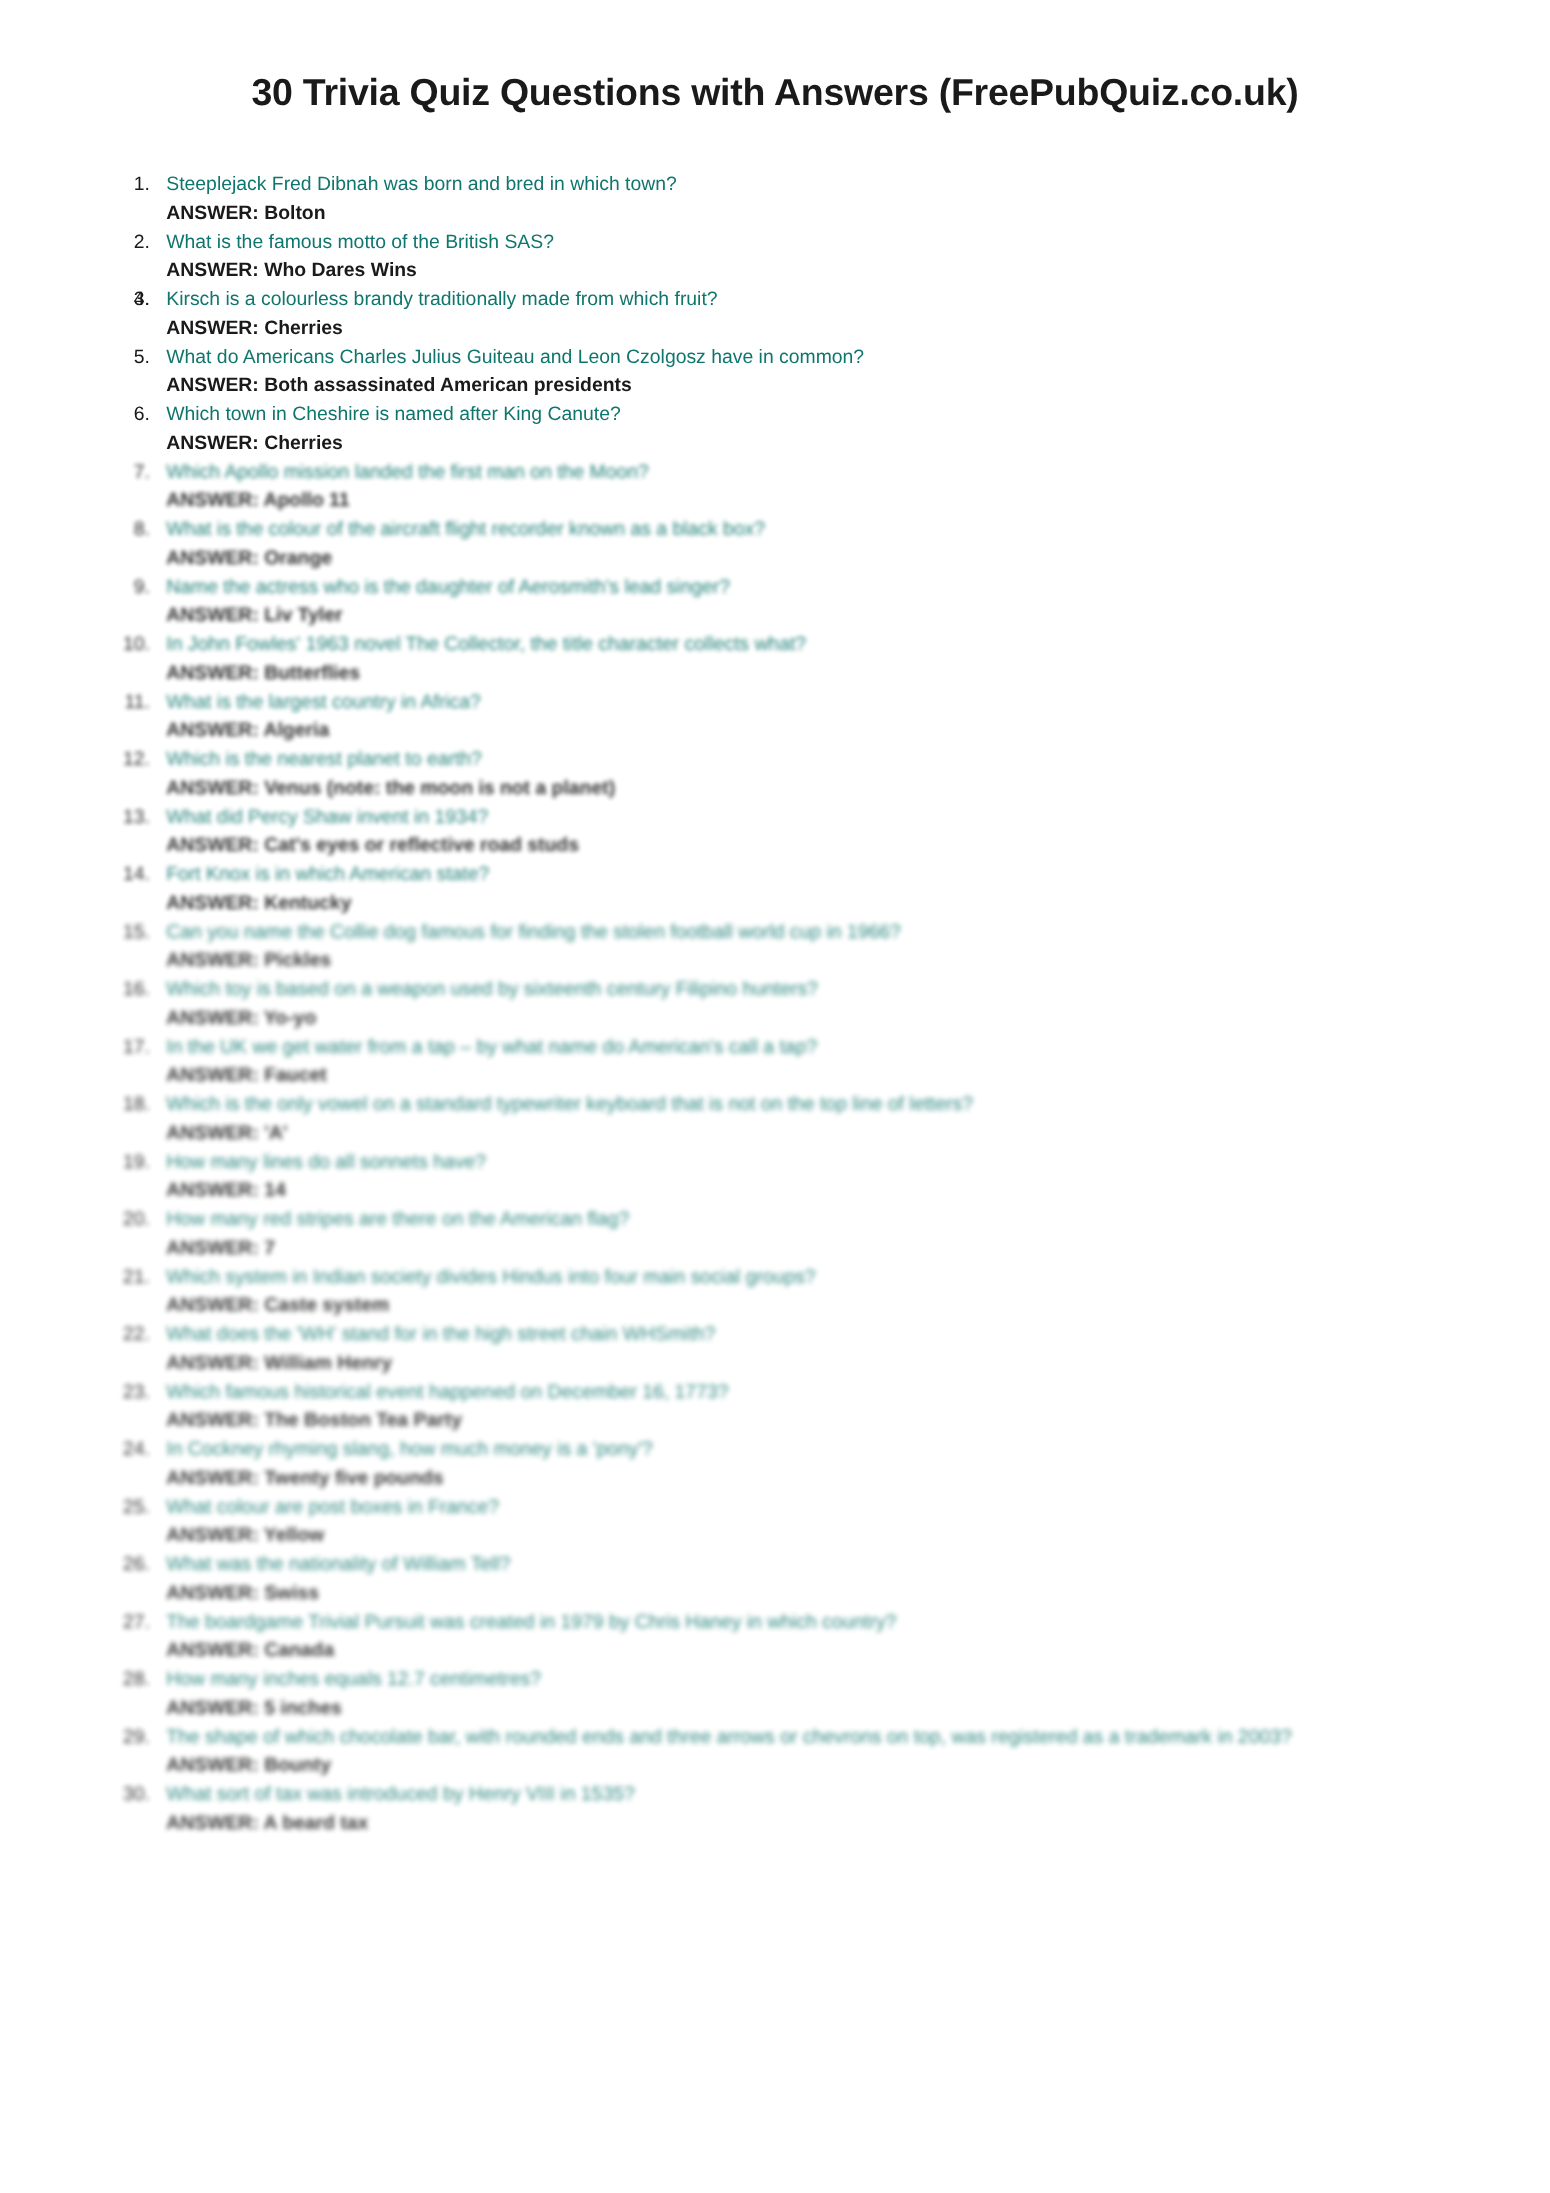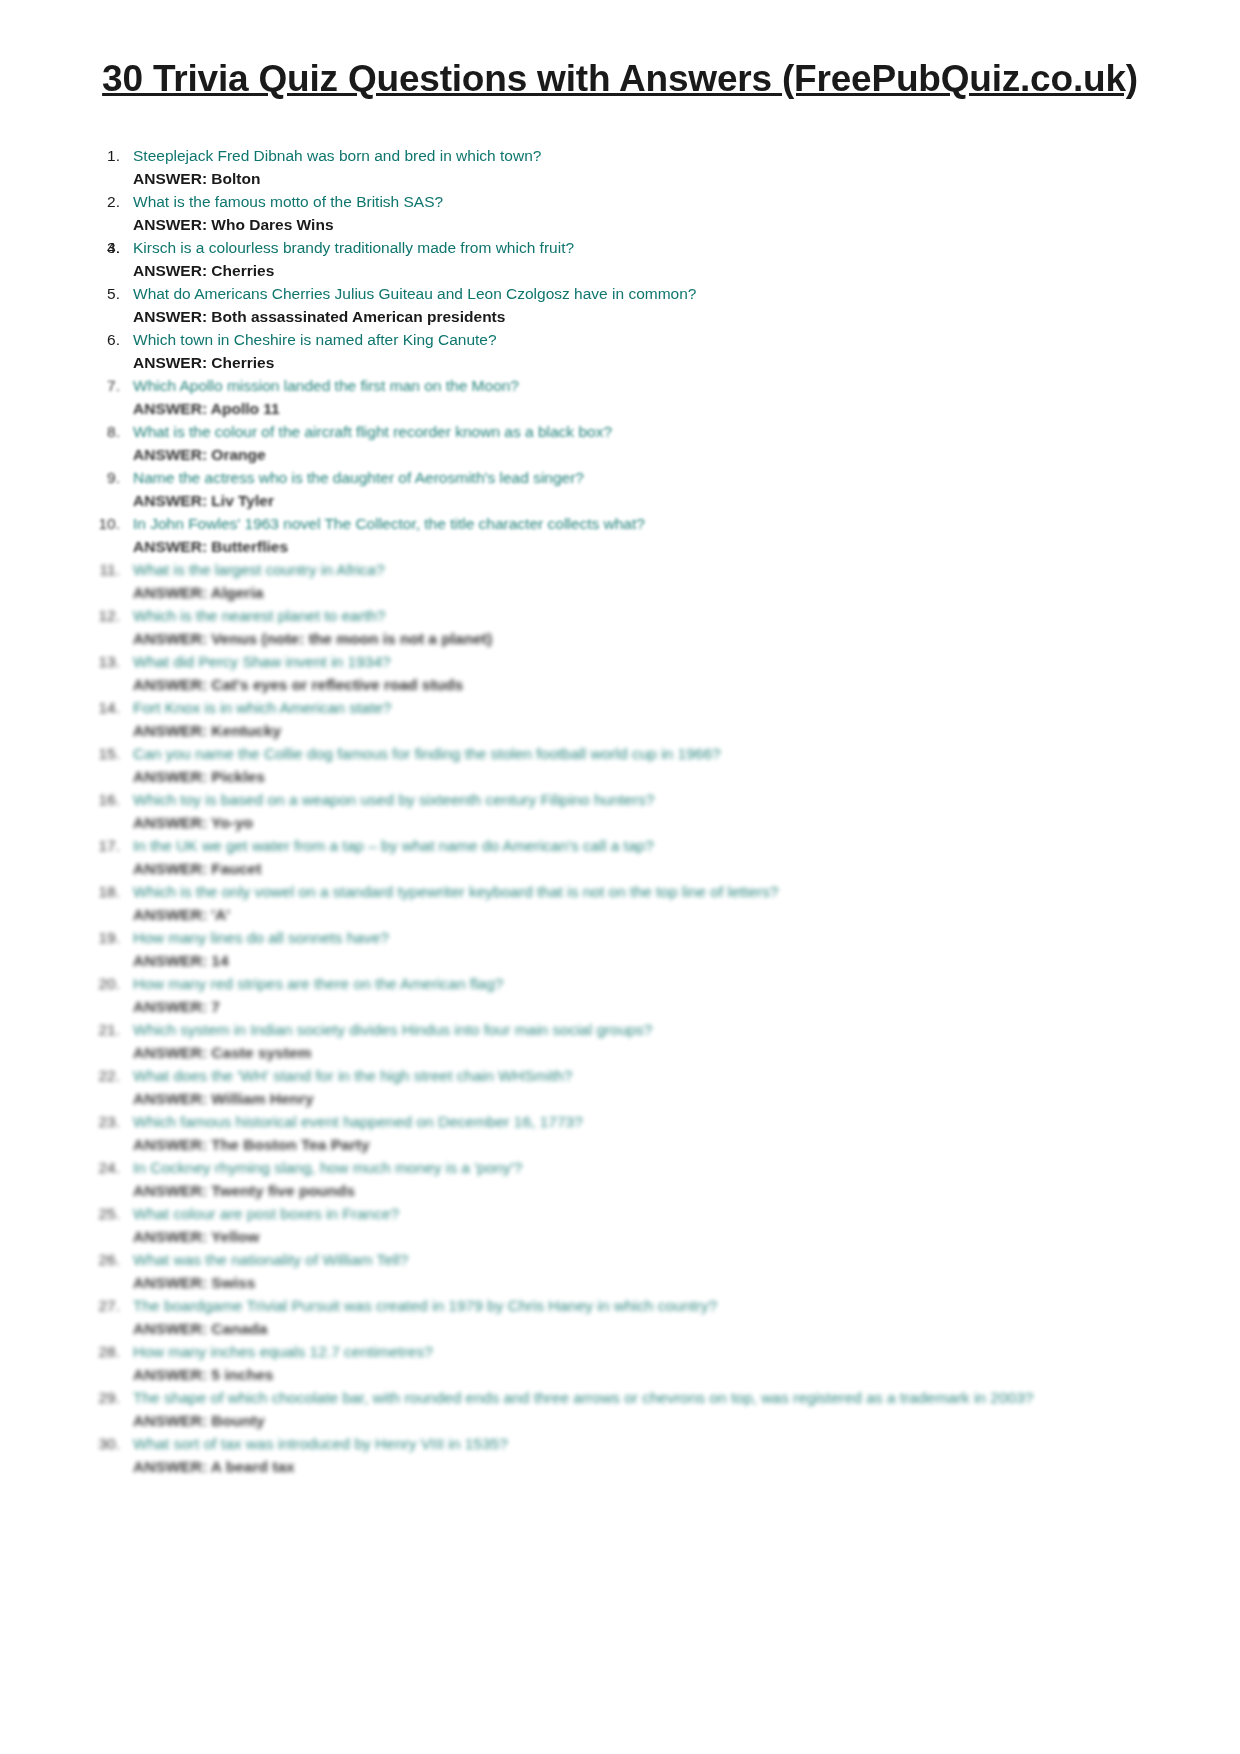--- a/index.html
+++ b/index.html
@@ -17,26 +17,25 @@
   }
   .page {
     width: 1240px;
     height: 1754px;
     box-sizing: border-box;
     padding: 44px 90px 0 90px;
     position: relative;
   }
   .doc-title {
     text-align: center;
-    font-size: 37px;
+    font-size: 30px;
     font-weight: bold;
     letter-spacing: -0.2px;
     margin: 14px 0 0 0;
     color: #1a1a1a;
-    text-decoration: underline;
   }
   ol.qlist {
     list-style: none;
     margin: 44px 0 0 0;
     padding: 0;
     counter-reset: qnum;
   }
   ol.qlist > li {
     position: relative;
     padding-left: 43px;
@@ -92,21 +91,21 @@
       <span class="q-text">What is the famous motto of the British SAS?</span>
       <span class="a-text">ANSWER: Who Dares Wins</span>
     </li>
     <li class="blur-0">
     </li>
     <li class="blur-0">
       <span class="q-text">Kirsch is a colourless brandy traditionally made from which fruit?</span>
       <span class="a-text">ANSWER: Cherries</span>
     </li>
     <li class="blur-0">
-      <span class="q-text">What do Americans Cherries Julius Guiteau and Leon Czolgosz have in common?</span>
+      <span class="q-text">What do Americans Charles Julius Guiteau and Leon Czolgosz have in common?</span>
       <span class="a-text">ANSWER: Both assassinated American presidents</span>
     </li>
     <li class="blur-0">
       <span class="q-text">Which town in Cheshire is named after King Canute?</span>
       <span class="a-text">ANSWER: Cherries</span>
     </li>
 
     <li class="blur-1">
       <span class="q-text">Which Apollo mission landed the first man on the Moon?</span>
       <span class="a-text">ANSWER: Apollo 11</span>

